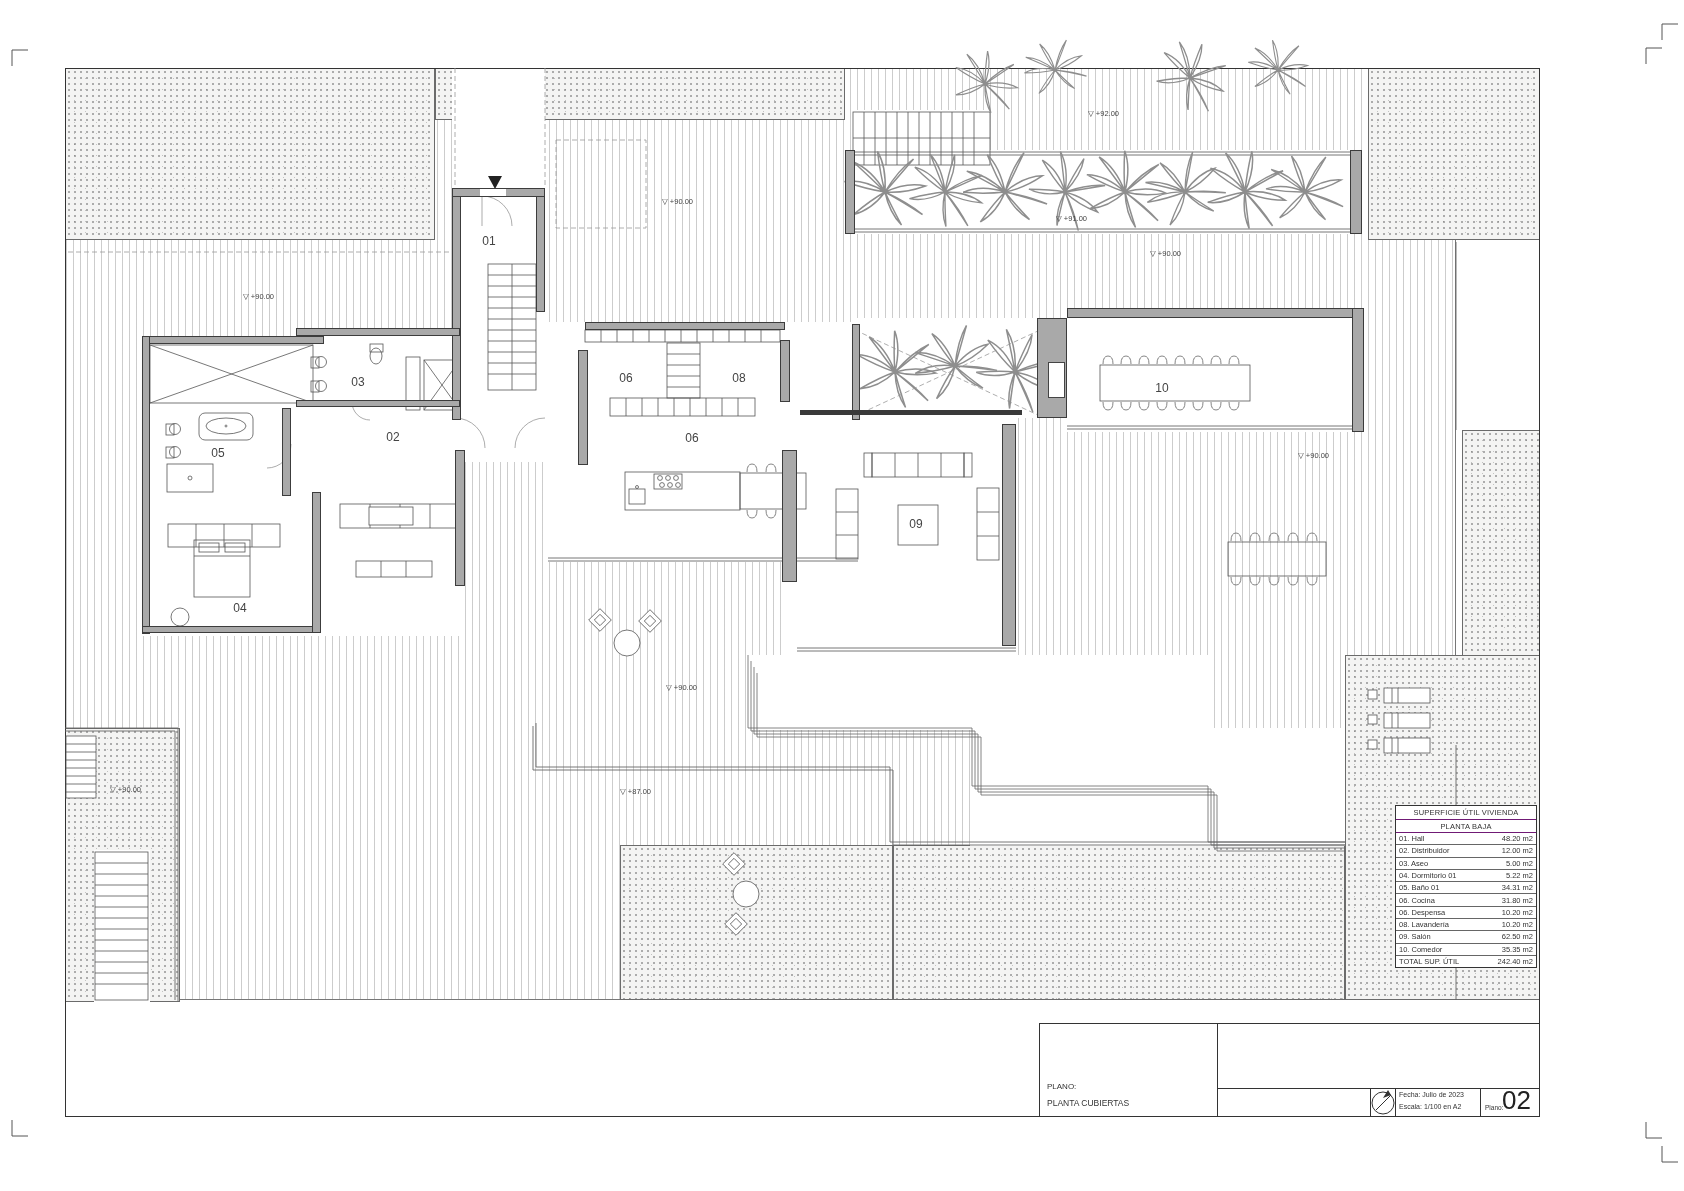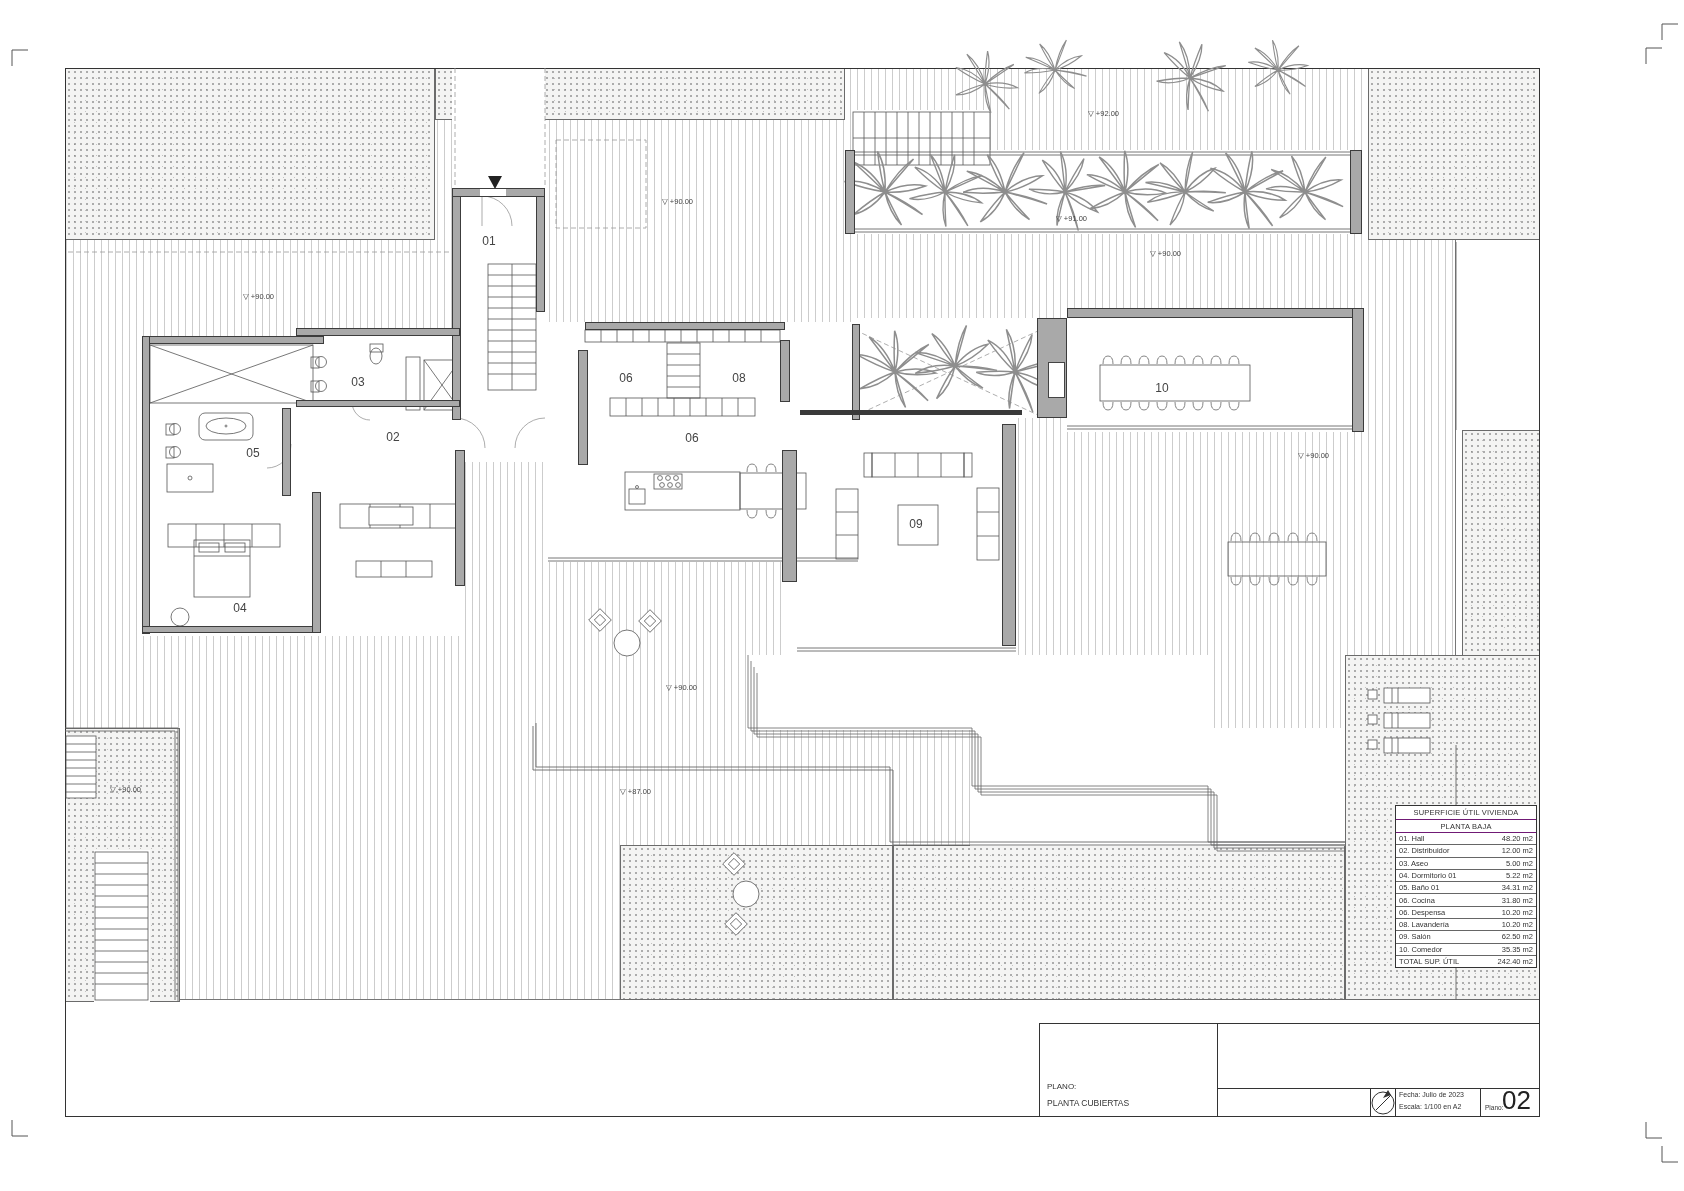--- a/index.html
+++ b/index.html
@@ -318,21 +318,21 @@
   <div class="wall" style="left:1352px;top:308px;width:12px;height:124px;"></div>
   <div class="wall" style="left:845px;top:150px;width:10px;height:84px;"></div>
   <div class="wall" style="left:1350px;top:150px;width:12px;height:84px;"></div>
   <div class="bline" style="left:800px;top:410px;width:222px;height:5px;"></div>
 
   <div>
       <span class="room-num" style="left: 489px; top: 241px;">01</span>
       <span class="room-num" style="left: 393px; top: 437px;">02</span>
       <span class="room-num" style="left: 358px; top: 382px;">03</span>
       <span class="room-num" style="left: 240px; top: 608px;">04</span>
-      <span class="room-num" style="left: 218px; top: 453px; margin-left: 35px;">05</span>
+      <span class="room-num" style="left: 218px; top: 453px;">05</span>
       <span class="room-num" style="left: 692px; top: 438px;">06</span>
       <span class="room-num" style="left: 626px; top: 378px;">06</span>
       <span class="room-num" style="left: 739px; top: 378px;">08</span>
       <span class="room-num" style="left: 916px; top: 524px;">09</span>
       <span class="room-num" style="left: 1162px; top: 388px;">10</span>
     </div>
   <div>
       <span class="level" style="left: 1088px; top: 113px;">▽ +92.00</span>
       <span class="level" style="left: 662px; top: 201px;">▽ +90.00</span>
       <span class="level" style="left: 1056px; top: 218px;">▽ +91.00</span>

